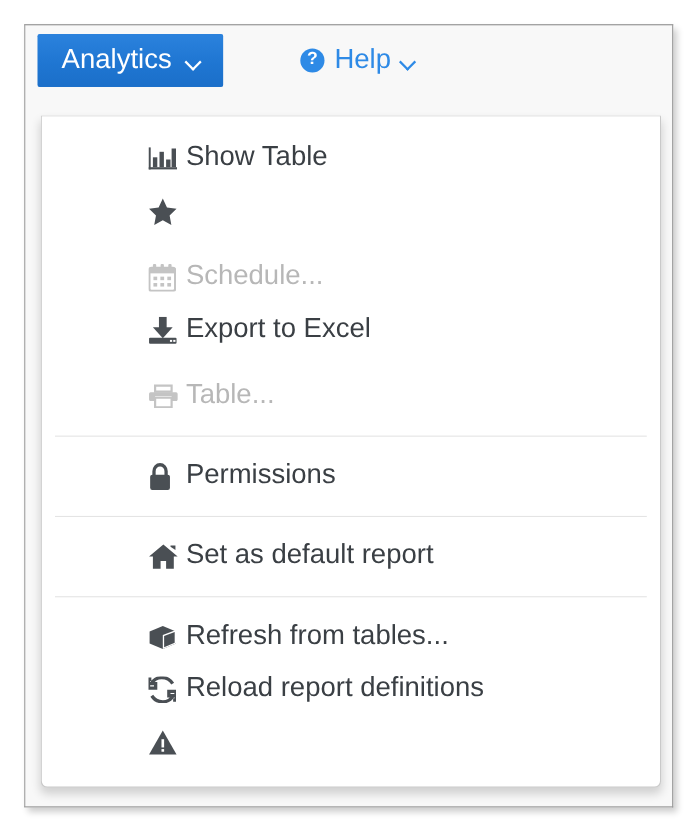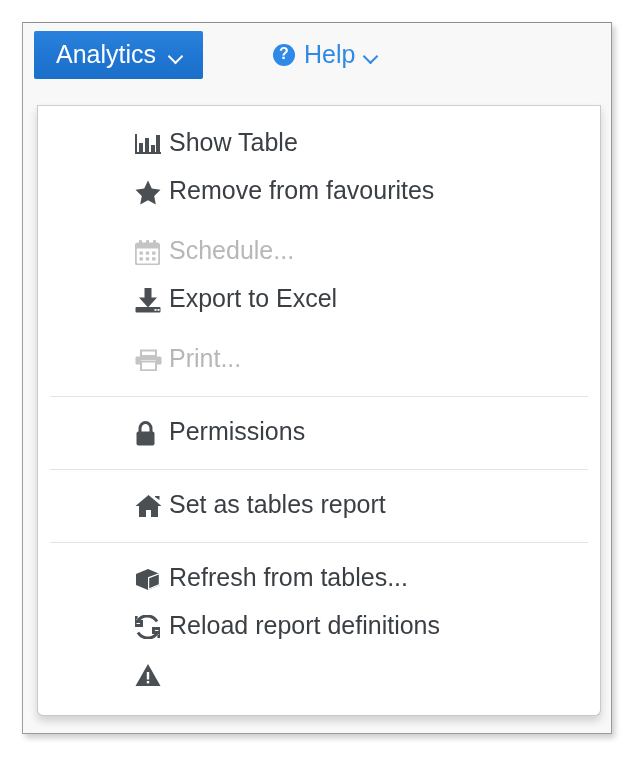--- a/index.html
+++ b/index.html
@@ -196,21 +196,20 @@
       </span>
       <span class="mi-label">Show Table</span>
     </div>
 
     <div class="menu-item">
       <span class="mi-icon">
         <svg width="26" height="25" viewBox="0 0 26 25">
           <path d="M13 0.5 L16.8 8.6 L25.5 9.7 L19.2 15.9 L20.8 24.5 L13 20.3 L5.2 24.5 L6.8 15.9 L0.5 9.7 L9.2 8.6 Z" fill="currentColor"></path>
         </svg>
       </span>
-      <span class="mi-label">Remove from favourites</span>
     </div>
 
     <div class="menu-item disabled">
       <span class="mi-icon">
         <svg width="25" height="25" viewBox="0 0 25 25">
           <rect x="4" y="0" width="3" height="5" rx="1" fill="currentColor"></rect>
           <rect x="11" y="0" width="3" height="5" rx="1" fill="currentColor"></rect>
           <rect x="18" y="0" width="3" height="5" rx="1" fill="currentColor"></rect>
           <rect x="0.8" y="3.5" width="23.4" height="21" rx="2" fill="none" stroke="currentColor" stroke-width="2"></rect>
           <rect x="0.8" y="3.5" width="23.4" height="5" fill="currentColor"></rect>
@@ -239,21 +238,21 @@
     </div>
 
     <div class="menu-item disabled">
       <span class="mi-icon">
         <svg width="27" height="22" viewBox="0 0 27 22">
           <path d="M6 1.5 L21 1.5 L21 7 L6 7 Z" fill="none" stroke="currentColor" stroke-width="2"></path>
           <path d="M2 7.5 L25 7.5 C26 7.5 26.5 8.3 26.5 9.3 L26.5 14 C26.5 15 26 15.6 25 15.6 L21 15.6 L21 11 L6 11 L6 15.6 L2 15.6 C1 15.6 0.5 15 0.5 14 L0.5 9.3 C0.5 8.3 1 7.5 2 7.5 Z" fill="currentColor"></path>
           <rect x="6" y="12.5" width="15" height="8.8" fill="none" stroke="currentColor" stroke-width="2"></rect>
         </svg>
       </span>
-      <span class="mi-label">Print...</span>
+      <span class="mi-label">Table...</span>
     </div>
 
     <div class="menu-sep"></div>
 
     <div class="menu-item">
       <span class="mi-icon">
         <svg width="21" height="25" viewBox="0 0 21 25">
           <path d="M5 11 L5 7.5 C5 4.2 7.5 1.5 10.5 1.5 C13.5 1.5 16 4.2 16 7.5 L16 11" fill="none" stroke="currentColor" stroke-width="3"></path>
           <rect x="1.5" y="10.5" width="18" height="14" rx="2" fill="currentColor"></rect>
         </svg>
@@ -263,21 +262,21 @@
 
     <div class="menu-sep"></div>
 
     <div class="menu-item">
       <span class="mi-icon">
         <svg width="27" height="24" viewBox="0 0 27 24">
           <path d="M13.5 1 L26.5 12 L23 12 L23 23 L16 23 L16 16 L11 16 L11 23 L4 23 L4 12 L0.5 12 Z" fill="currentColor"></path>
           <path d="M20 2 L24.5 2 L24.5 6 L20 3 Z" fill="currentColor"></path>
         </svg>
       </span>
-      <span class="mi-label">Set as tables report</span>
+      <span class="mi-label">Set as default report</span>
     </div>
 
     <div class="menu-sep"></div>
 
     <div class="menu-item">
       <span class="mi-icon">
         <svg width="26" height="25" viewBox="0 0 26 25">
           <path d="M1 7 L13 2 L25 7 L25 18 L13 23 L1 18 Z" fill="currentColor"></path>
           <path d="M13 10.2 L25 5.8 L25 18 L13 23 Z" fill="#ffffff"></path>
           <path d="M14.2 11.2 L23.8 7.6 L23.8 17.3 L14.2 21.3 Z" fill="currentColor"></path>

